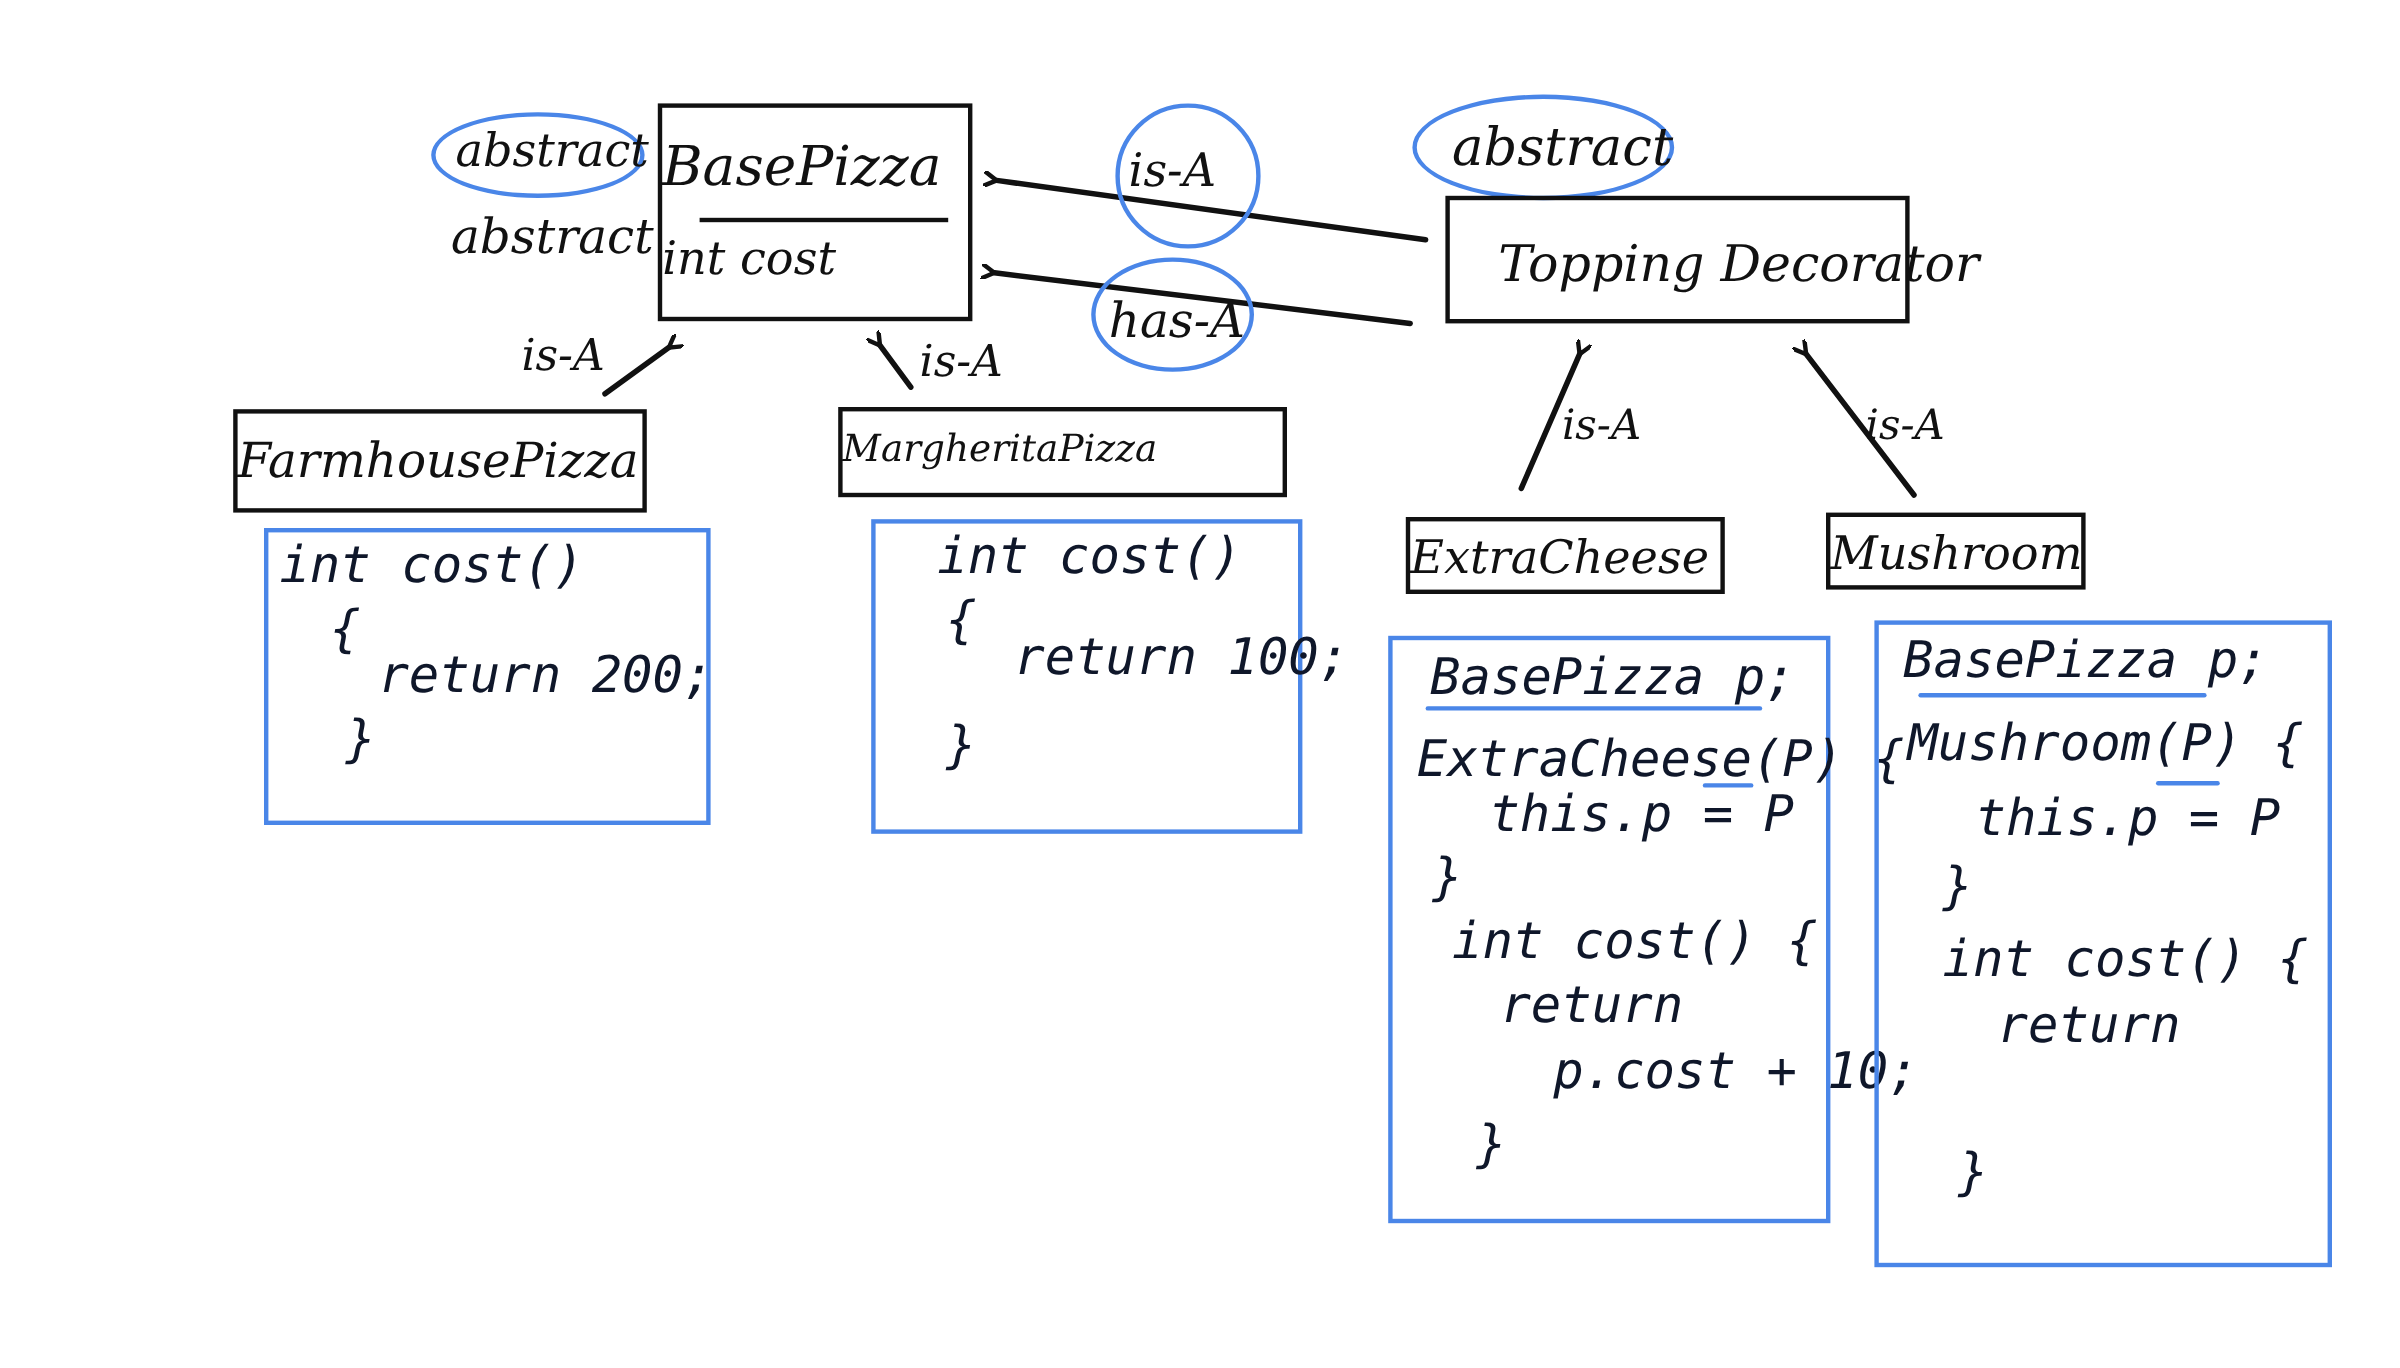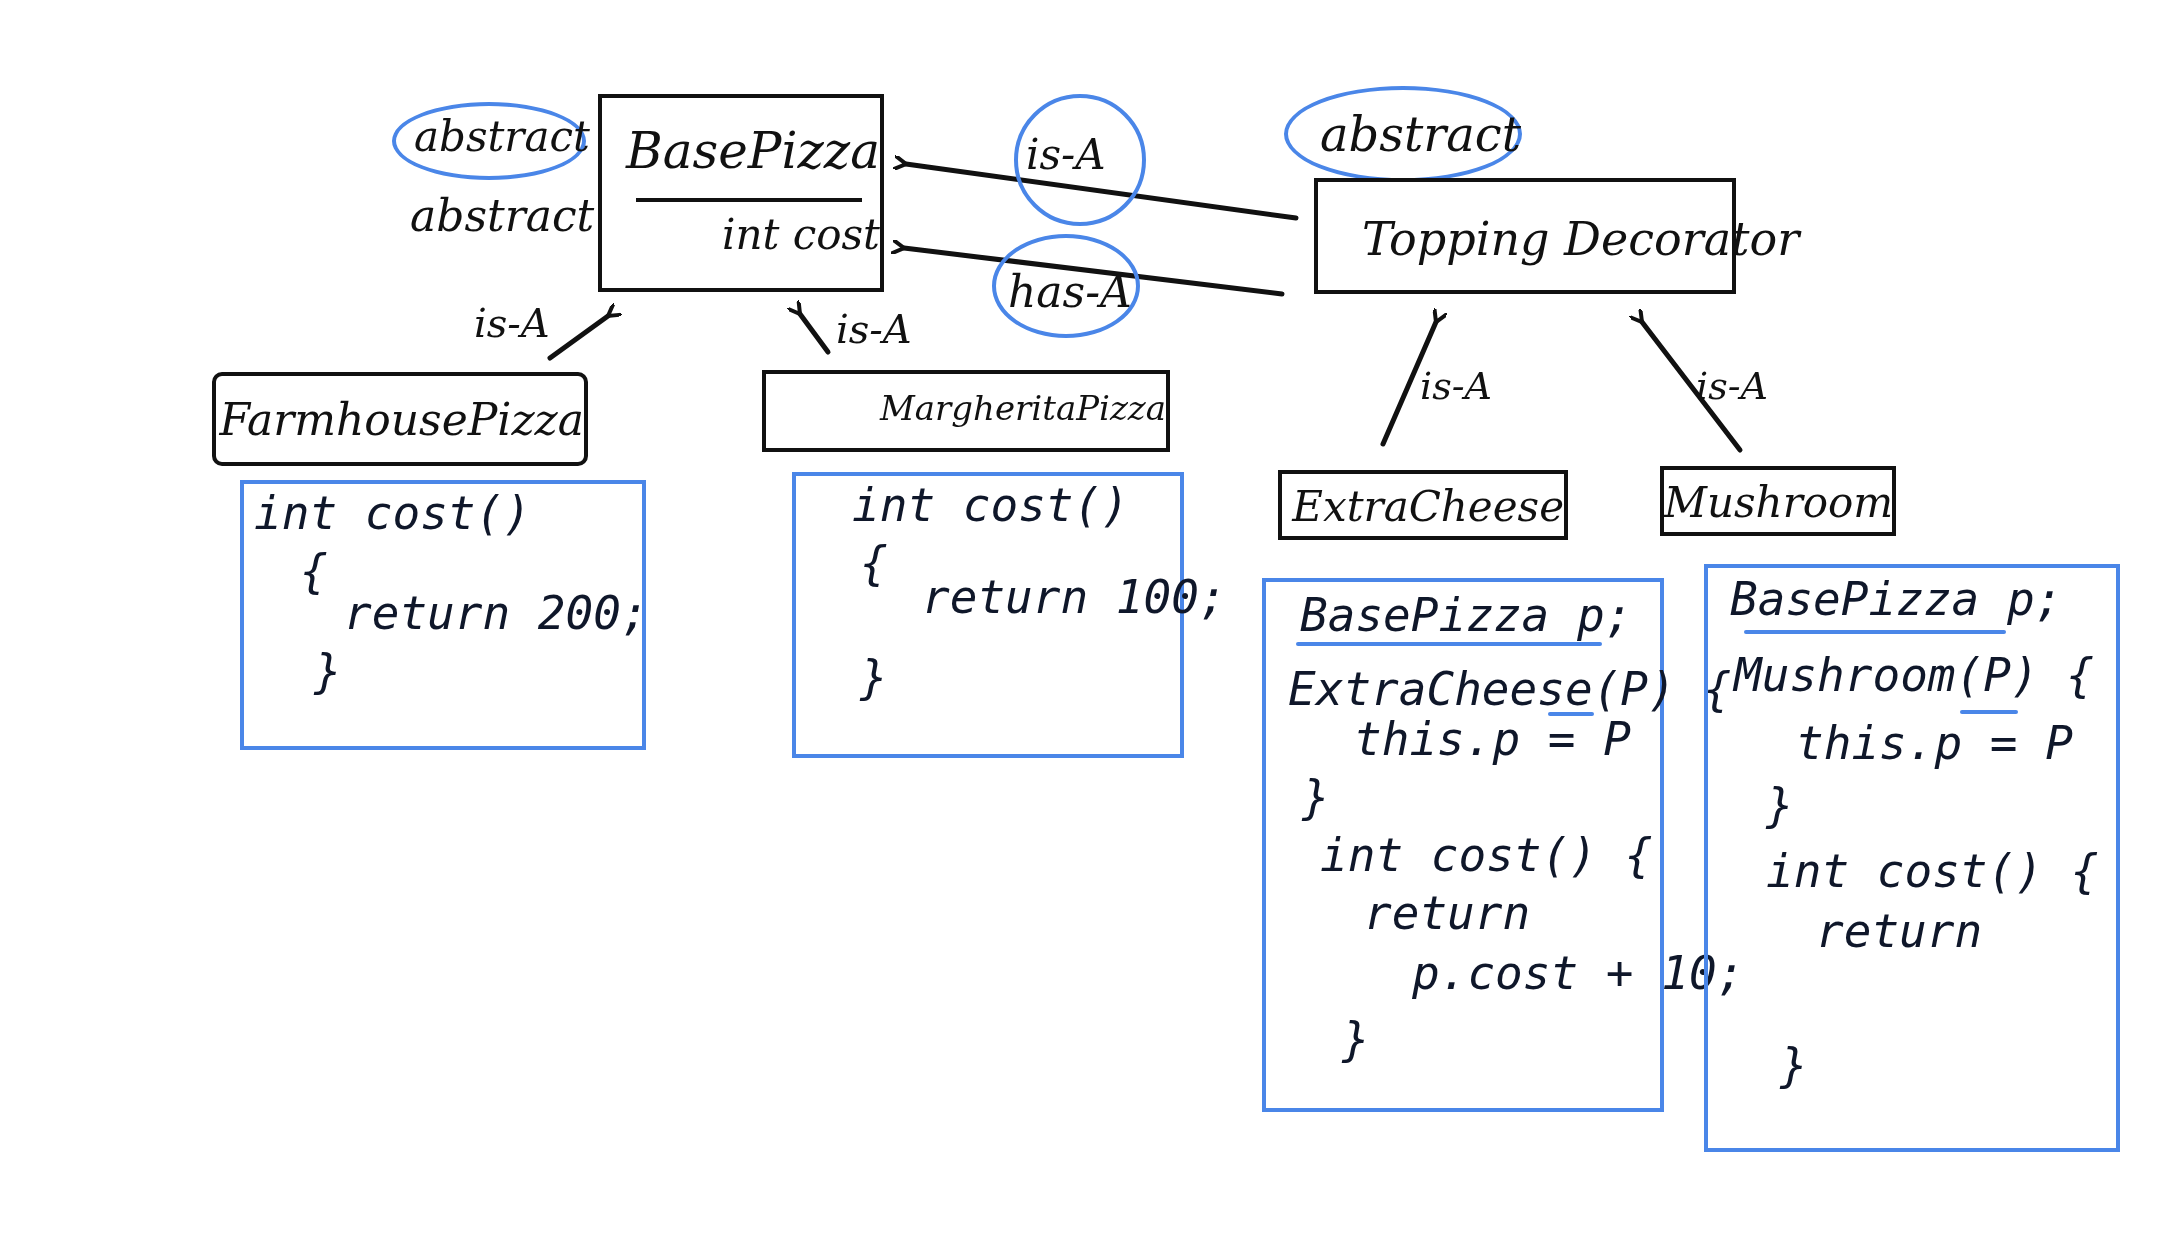--- a/index.html
+++ b/index.html
@@ -7,21 +7,21 @@
            font-family: "DejaVu Sans", sans-serif; color: #111; }
     .canvas { position: absolute; left: 0; top: 0; width: 2182px; height: 932px; }
     .hand { font-family: "DejaVu Serif", serif; font-style: italic; color: #111; position: absolute; white-space: nowrap; }
     .box { position: absolute; border: 4px solid #111; box-sizing: border-box; background: transparent; }
     .codebox { position: absolute; border: 4px solid #4a86e8; box-sizing: border-box; }
     .ellipse { position: absolute; border: 4px solid #4a86e8; border-radius: 50%; box-sizing: border-box; }
     .blue-line { position: absolute; height: 4px; background: #4a86e8; border-radius: 2px; }
     .black-line { position: absolute; height: 4px; background: #111; }
     .code { font-family: "DejaVu Sans Mono", monospace; font-style: italic; font-size: 46px; position: absolute; white-space: nowrap; color: #0f172a; }
     svg.arrows { position: absolute; left: 0; top: 0; }
-    .box-title { position: absolute; left: 0; right: 0; text-align: right; font-family: "DejaVu Serif", serif; font-style: italic; color:#111; white-space: nowrap; }
+    .box-title { position: absolute; left: 0; right: 0; text-align: left; font-family: "DejaVu Serif", serif; font-style: italic; color:#111; white-space: nowrap; }
   </style>
 </head>
 <body>
 
 <div class="canvas">
 
   <svg class="arrows" width="2182" height="1244">
     <defs>
       <marker id="ah" markerWidth="14" markerHeight="14" refX="2" refY="7" orient="auto" markerUnits="userSpaceOnUse">
         <path d="M14,0 L2,7 L14,14" fill="none" stroke="#111" stroke-width="4" stroke-linecap="round"></path>
@@ -59,21 +59,21 @@
   <div class="ellipse" style="left:992px;top:234px;width:148px;height:104px;"></div>
   <span class="hand" style="left:1008px;top:266px;font-size:44px;">has-A</span>
 
   <div class="ellipse" style="left:1284px;top:86px;width:238px;height:96px;"></div>
   <span class="hand" style="left:1320px;top:106px;font-size:48px;">abstract</span>
 
   <div class="box" style="left:1314px;top:178px;width:422px;height:116px;">
     <div class="box-title" style="top:30px;font-size:46px;padding-left:44px;">Topping Decorator</div>
   </div>
 
-  <div class="box" style="left:212px;top:372px;width:376px;height:94px;border-radius:10px;">
+  <div class="box" style="left:212px;top:372px;width:376px;height:94px;">
     <div class="box-title" style="top:18px;font-size:44px;">FarmhousePizza</div>
   </div>
 
   <div class="box" style="left:762px;top:370px;width:408px;height:82px;">
     <div class="box-title" style="top:14px;font-size:34px;">MargheritaPizza</div>
   </div>
 
   <span class="hand" style="left:1420px;top:364px;font-size:38px;">is-A</span>
   <span class="hand" style="left:1696px;top:364px;font-size:38px;">is-A</span>
 

